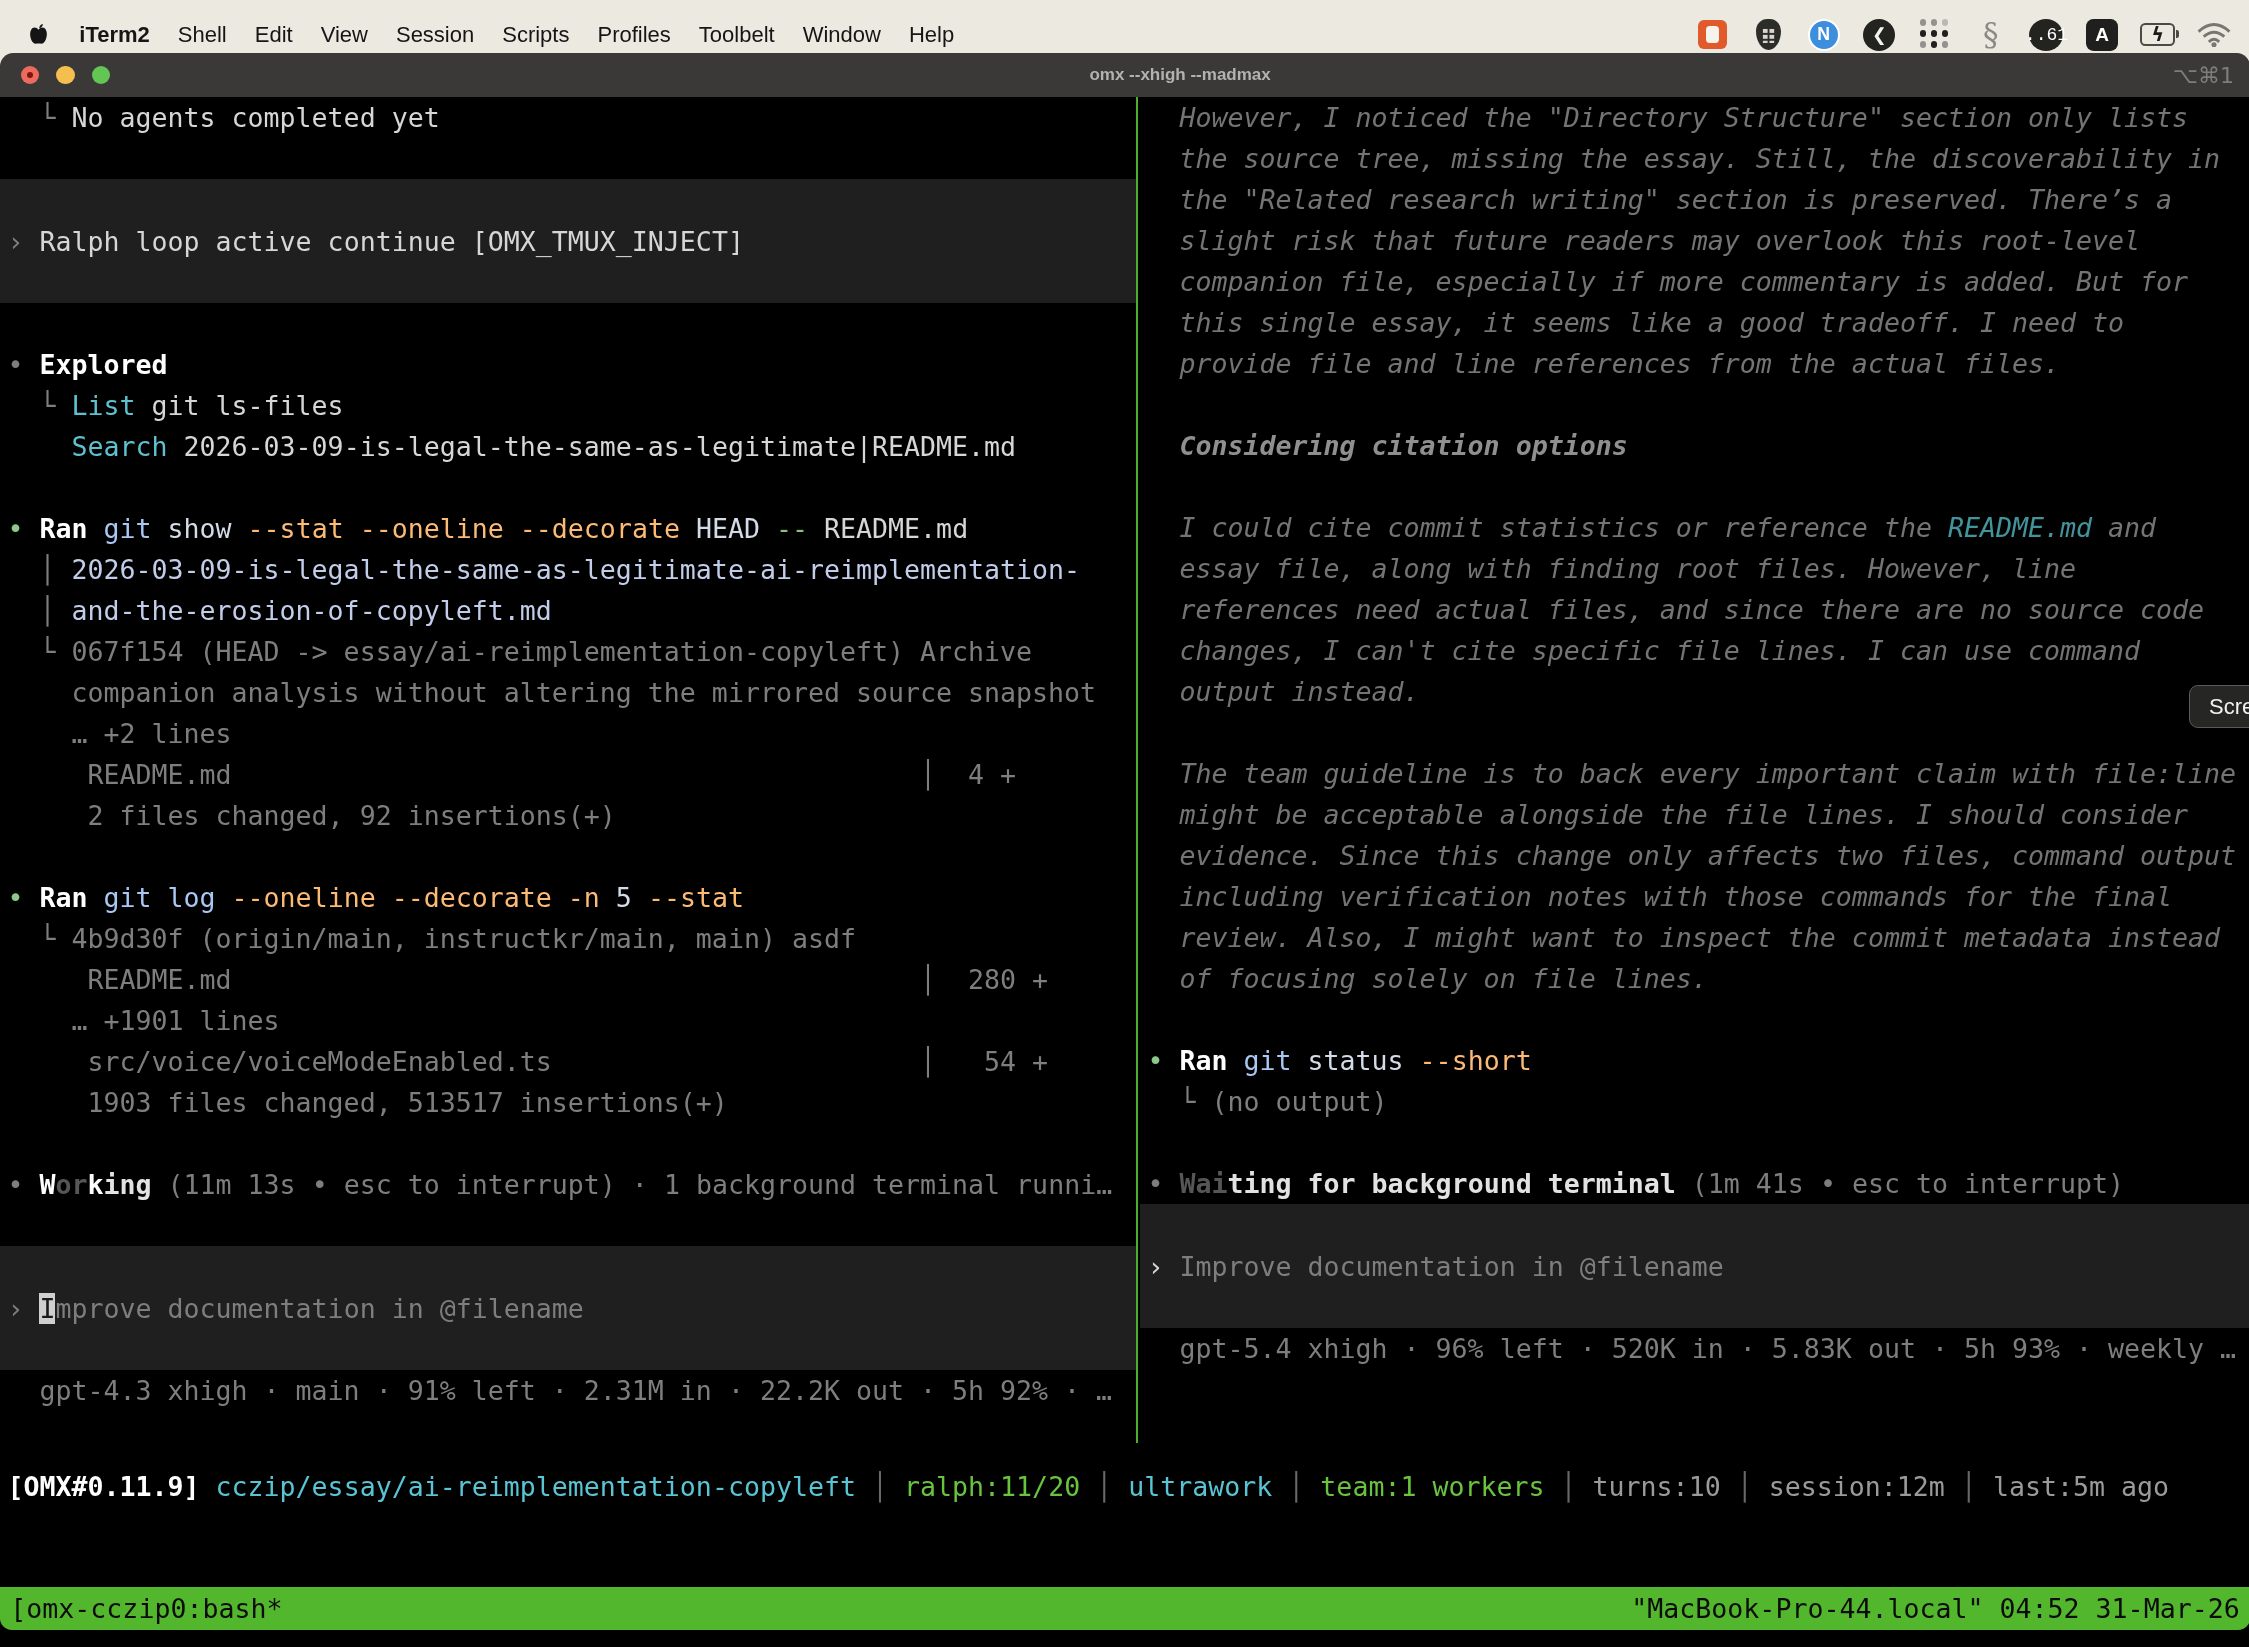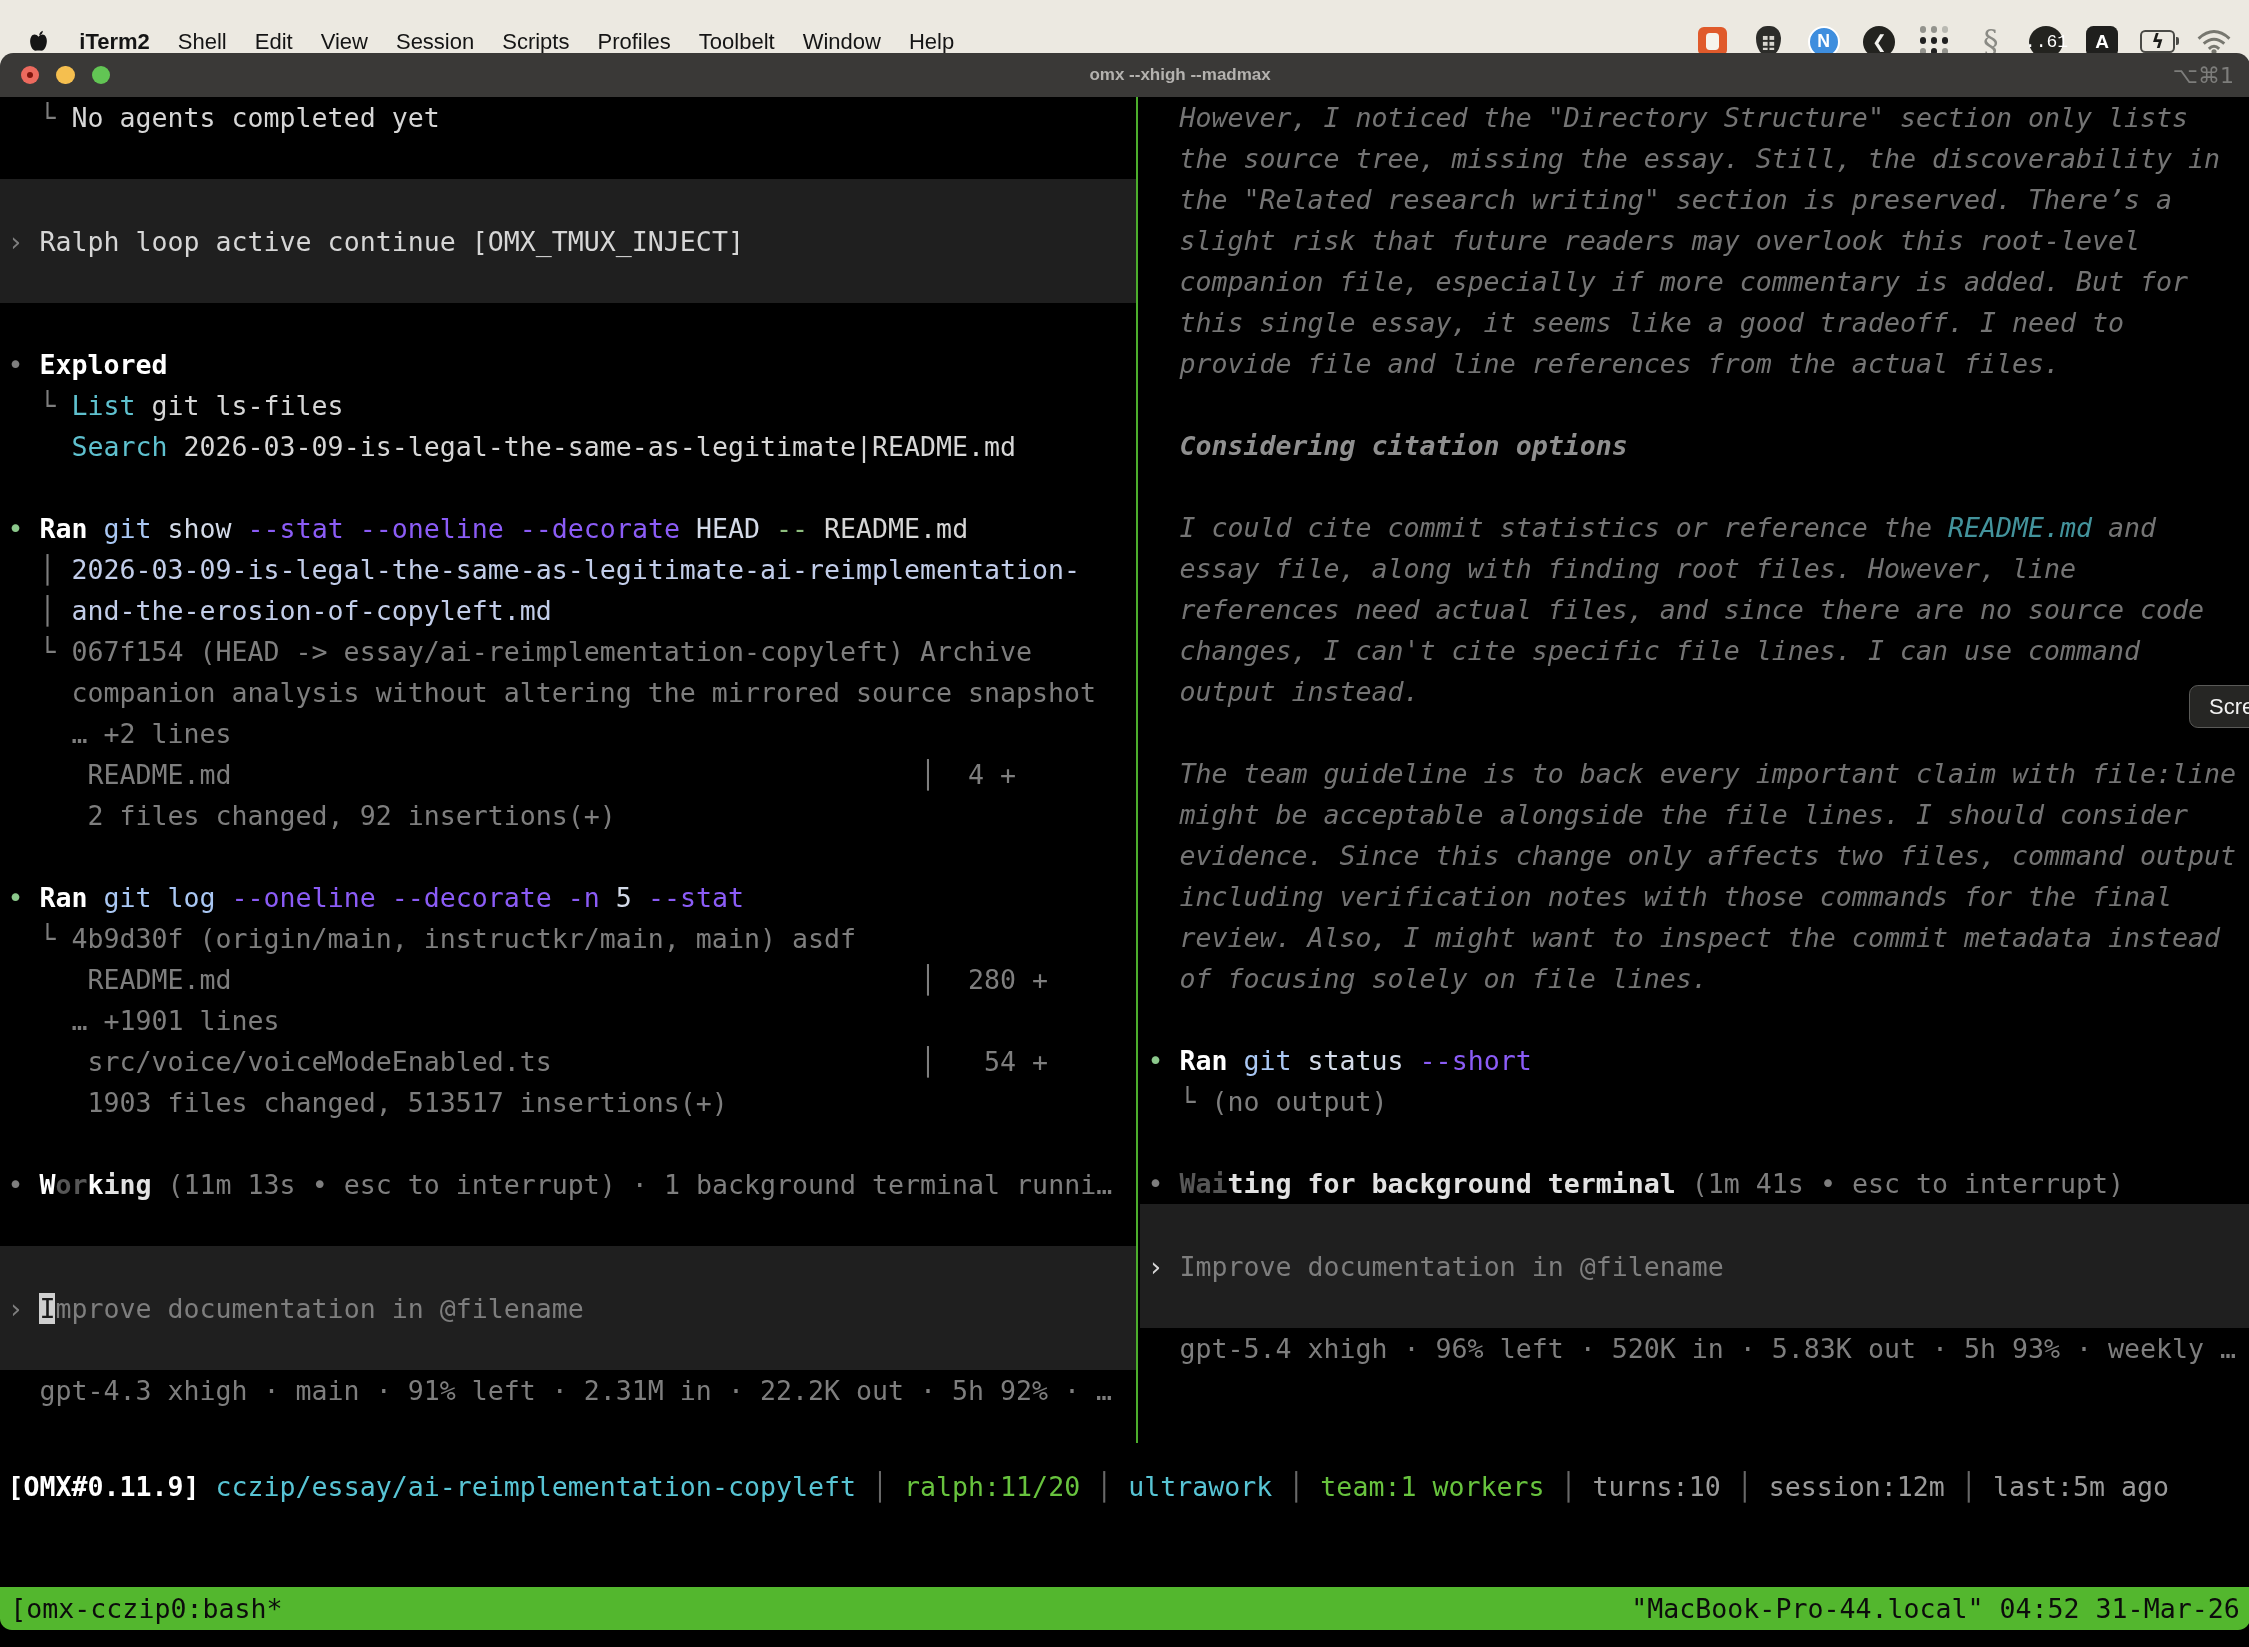--- a/index.html
+++ b/index.html
@@ -1,18 +1,18 @@
 <!DOCTYPE html>
 <html style="font-size:11.8px"><head>
 <meta charset="utf-8">
 <style>
   html,body{margin:0;padding:0;background:#000;width:2250px;height:1648px;overflow:hidden;position:relative}
   .backdrop{position:absolute;top:0;left:0;width:2250px;height:71px;background:#ece9e1}
   
-  .menubar{position:absolute;top:15px;left:0;width:2250px;height:53px;background:#ece9e1;display:flex;align-items:center;font-family:"Liberation Sans",sans-serif;font-size:22px;color:#151515;padding:5px 19px;box-sizing:border-box}
+  .menubar{position:absolute;top:8px;left:0;width:2250px;height:53px;background:#ece9e1;display:flex;align-items:center;font-family:"Liberation Sans",sans-serif;font-size:22px;color:#151515;padding:5px 19px;box-sizing:border-box}
   .apple{margin:0 31px 0 10.3px;display:flex;align-items:center}
   .mitem{margin-right:28px;white-space:nowrap}
   .mitem.first{font-weight:bold}
   .menu-status{margin-left:auto;display:flex;align-items:center;gap:20.7px}
   .sicon{display:flex;align-items:center;justify-content:center;width:35px;height:35px}
   .ic-shot{width:29.5px;height:29.5px;background:#e05a2b;border-radius:5.9px;display:flex;align-items:center;justify-content:center}
   .ic-shot-in{width:13.3px;height:17.7px;background:#f6f3ec;border-radius:3.7px;display:block}
   .ic-shield{width:25px;height:31px;background:#2c2c29;border-radius:45% 45% 50% 50%/38% 38% 62% 62%;display:flex;align-items:center;justify-content:center}
   .ic-shield-in{width:13.3px;height:16px;background:#d8d6cf;background-image:linear-gradient(#2c2c29 1.5px,transparent 1.5px),linear-gradient(90deg,#2c2c29 1.5px,transparent 1.5px);background-size:6.6px 5.9px}
   .ic-badge{width:32px;height:32px;border-radius:50%;background:#3e8ede;border:2.2px solid #fff;box-sizing:border-box;color:#fff;font-family:"Liberation Sans",sans-serif;font-weight:bold;font-size:17.7px;display:flex;align-items:center;justify-content:center}
@@ -55,21 +55,21 @@
   .tmuxbar{position:absolute;top:1587px;left:0;width:2250px;height:43px;background:#53b72e;border-radius:0 0 11.8px 11.8px;display:flex;justify-content:space-between;align-items:center;padding:0 10.3px;box-sizing:border-box;font-family:"DejaVu Sans Mono",monospace;font-size:26.6px;color:#0c0c0c;white-space:pre}
   
   .c-dim{color:#7e7e7e}
   .c-dimb{color:#565656;font-weight:bold}
   .c-lt{color:#d6d6d6}
   .c-ltb{color:#e2e2e2;font-weight:bold}
   .c-wb{color:#ffffff;font-weight:bold}
   .c-cy{color:#5fc1cf}
   .c-blue{color:#a9c7f3}
   .c-pale{color:#d3dae8}
-  .c-pink{color:#8b5cf6}
+  .c-pink{color:#fdba74}
   .c-grn{color:#8cc98c}
   .c-gtext{color:#8fbf7f}
   .c-fname{color:#c2cde9}
   .c-it{color:#747474;font-style:italic}
   .c-itb{color:#8f8f8f;font-style:italic;font-weight:bold}
   .c-tealit{color:#43939c;font-style:italic}
   .c-cur{background:#cfcfcf;color:#1a1a1a}
   .c-sep{color:#686868}
   .c-path{color:#58c4d4}
   .c-grn2{color:#68c33e}

